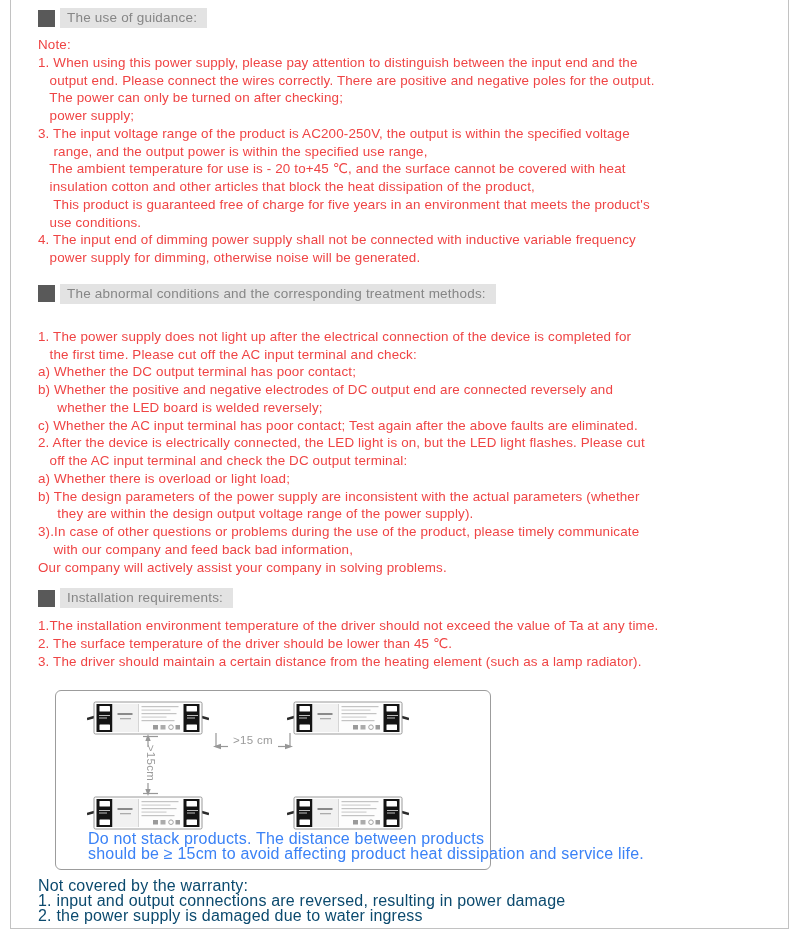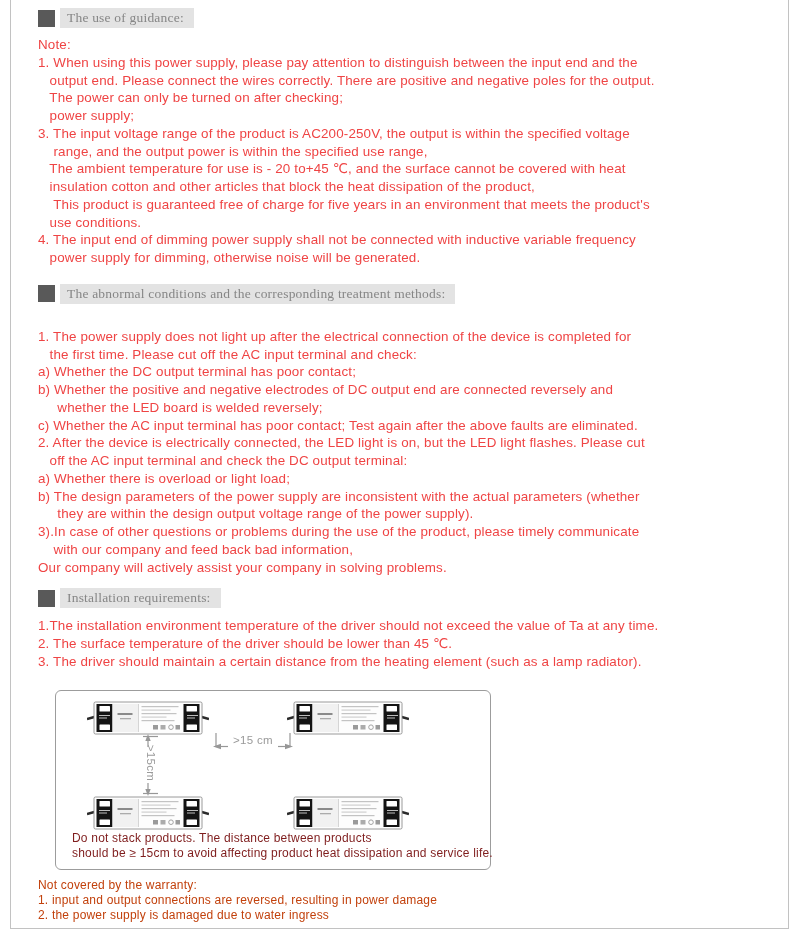--- a/index.html
+++ b/index.html
@@ -10,21 +10,21 @@
   .page-border{
     position:absolute;left:10px;top:-14px;width:779px;height:943px;
     border:1px solid #c2c2c2;box-sizing:border-box;
   }
   .content{position:absolute;left:38px;top:8px;width:735px;}
 
   .sec-heading{display:flex;align-items:center;height:20px;}
   .sq{width:17px;height:17px;background:#595959;margin-right:5px;flex:none;}
   .hl{
     background:#e3e3e3;color:#868686;font-size:13.5px;line-height:20px;
-    padding:0 10px 0 7px;white-space:pre;letter-spacing:.2px;font-family:Liberation Serif, serif;
+    padding:0 10px 0 7px;white-space:pre;letter-spacing:.2px;
   }
   .lines{margin-top:8px;}
   .text-line{
     font-size:13.4px;line-height:17.75px;color:#ef4444;
     white-space:pre;letter-spacing:.15px;
   }
   .sec2{margin-top:17px;}
   .sec2 .lines{margin-top:24px;}
   .sec3{margin-top:12px;}
   .sec3 .lines{margin-top:9px;}
@@ -44,24 +44,24 @@
     position:absolute;left:156px;top:43px;width:82px;text-align:center;
     font-size:11.5px;color:#9a9a9a;letter-spacing:.3px;white-space:pre;
   }
   .v-dim-svg{position:absolute;left:83px;top:43px;}
   .v-dim-label{
     position:absolute;left:72px;top:66px;width:46px;text-align:center;
     transform:rotate(90deg);font-size:11.5px;color:#9a9a9a;
     letter-spacing:.3px;white-space:pre;
   }
   .caption{position:absolute;left:16px;top:140px;}
-  .caption .text-line{font-size:12px;line-height:15.5px;color:#7f1d1d;letter-spacing:.2px;}
+  .caption .text-line{font-size:16px;line-height:15.5px;color:#3b82f6;letter-spacing:.2px;margin-left:16px;}
 
   .warranty{margin-top:8px;}
-  .warranty .text-line{font-size:12px;line-height:15.3px;color:#c2410c;letter-spacing:.2px;}
+  .warranty .text-line{font-size:16px;line-height:15.3px;color:#0c4a6e;letter-spacing:.2px;}
 </style>
 </head>
 <body>
 
 <div class="sheet">
   <div class="page-border"></div>
   <div class="content">
 
     <section class="sec1">
       <div class="sec-heading">

